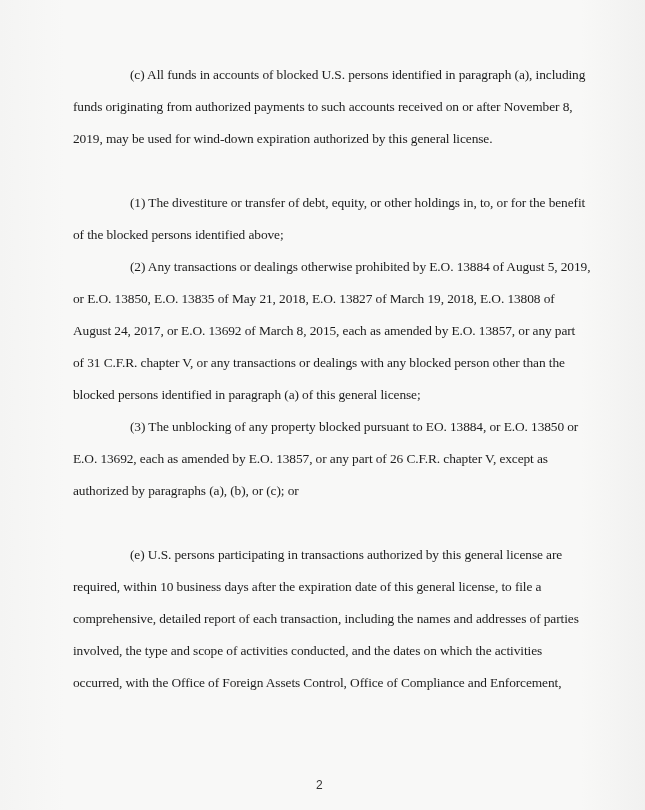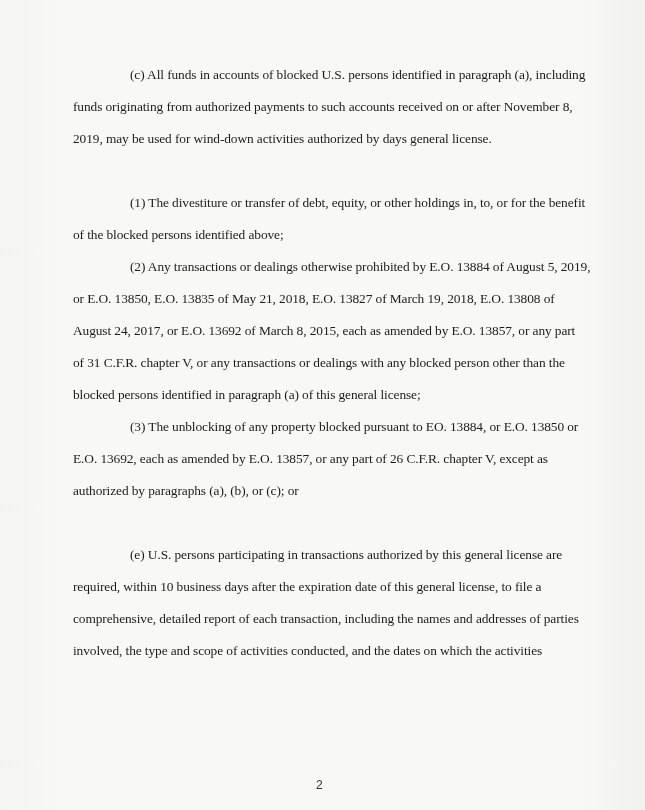--- a/index.html
+++ b/index.html
@@ -28,30 +28,31 @@
     font-family: "Liberation Sans", "DejaVu Sans", sans-serif;
     font-size: 12px; color: #333;
   }
 </style>
 </head>
 <body>
 
 <div class="page">
   <div class="line indent" style="top:67px">(c) All funds in accounts of blocked U.S. persons identified in paragraph (a), including</div>
   <div class="line" style="top:99px">funds originating from authorized payments to such accounts received on or after November 8,</div>
-  <div class="line" style="top:131px">2019, may be used for wind-down activities authorized by days general license.</div>
+  <div class="line" style="top:131px">2019, may be used for wind-down expiration authorized by this general license.</div>
   <div class="line indent" style="top:195px">(1) The divestiture or transfer of debt, equity, or other holdings in, to, or for the benefit</div>
   <div class="line" style="top:227px">of the blocked persons identified above;</div>
   <div class="line indent" style="top:259px">(2) Any transactions or dealings otherwise prohibited by E.O. 13884 of August 5, 2019,</div>
   <div class="line" style="top:291px">or E.O. 13850, E.O. 13835 of May 21, 2018, E.O. 13827 of March 19, 2018, E.O. 13808 of</div>
   <div class="line" style="top:323px">August 24, 2017, or E.O. 13692 of March 8, 2015, each as amended by E.O. 13857, or any part</div>
   <div class="line" style="top:355px">of 31 C.F.R. chapter V, or any transactions or dealings with any blocked person other than the</div>
   <div class="line" style="top:387px">blocked persons identified in paragraph (a) of this general license;</div>
   <div class="line indent" style="top:419px">(3) The unblocking of any property blocked pursuant to EO. 13884, or E.O. 13850 or</div>
   <div class="line" style="top:451px">E.O. 13692, each as amended by E.O. 13857, or any part of 26 C.F.R. chapter V, except as</div>
   <div class="line" style="top:483px">authorized by paragraphs (a), (b), or (c); or</div>
   <div class="line indent" style="top:547px">(e) U.S. persons participating in transactions authorized by this general license are</div>
   <div class="line" style="top:579px">required, within 10 business days after the expiration date of this general license, to file a</div>
   <div class="line" style="top:643px">involved, the type and scope of activities conducted, and the dates on which the activities</div>
   <div class="line" style="top:611px">comprehensive, detailed report of each transaction, including the names and addresses of parties</div>
+  <div class="line" style="top:675px">occurred, with the Office of Foreign Assets Control, Office of Compliance and Enforcement,</div>
 
   <div class="pagenum">2</div>
 </div>
 
 </body></html>

